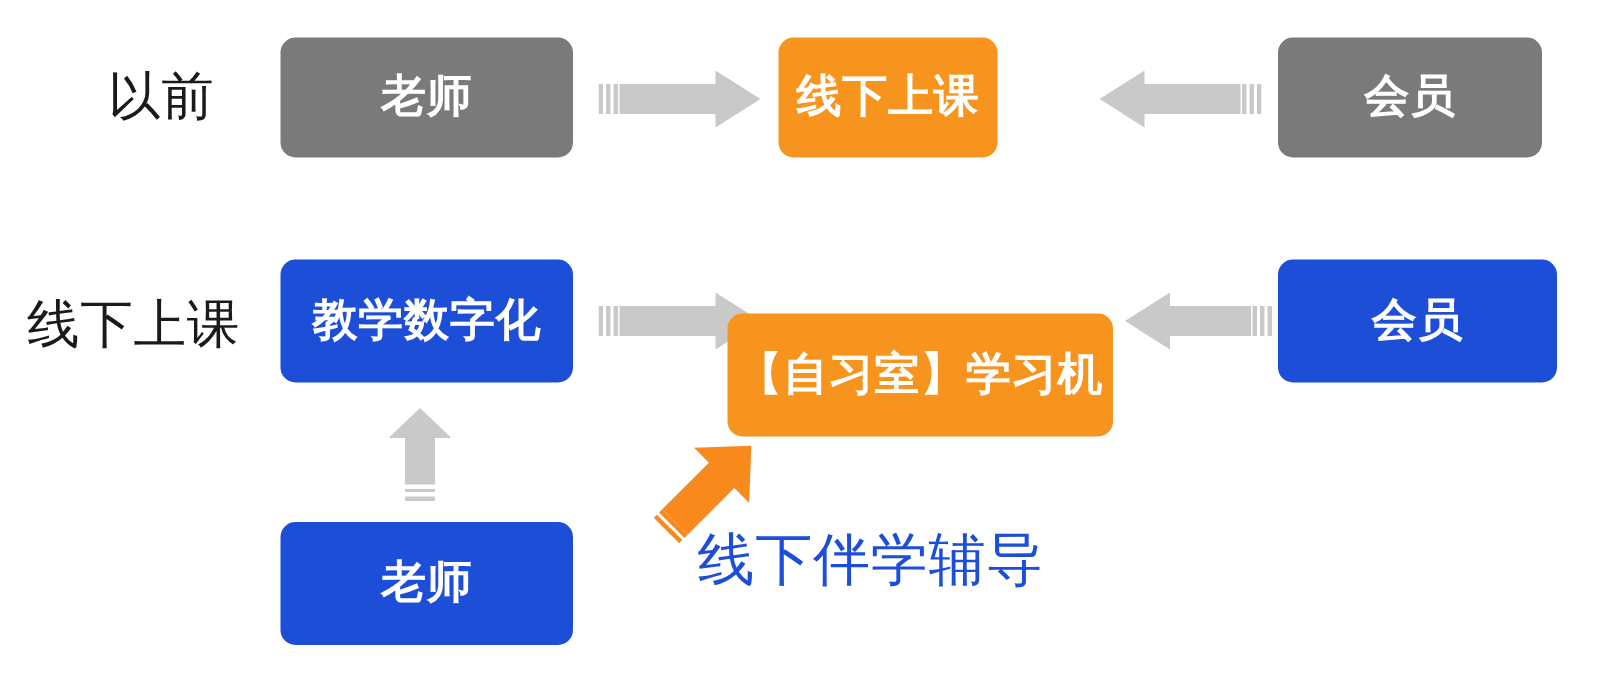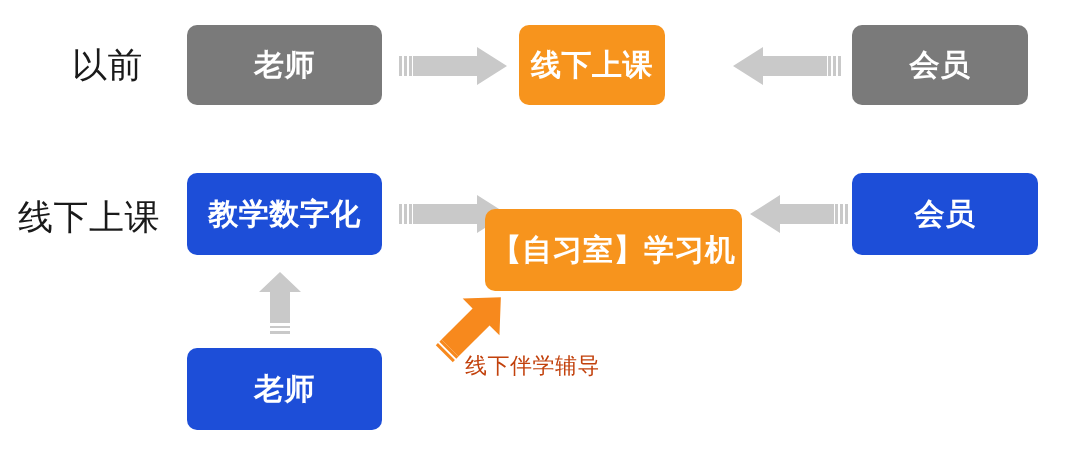--- a/index.html
+++ b/index.html
@@ -41,22 +41,22 @@
   }
   .node-gray   { background: #7a7a7a; }
   .node-blue   { background: #1d4ed8; }
   .node-orange { background: #f7941d; }
   .arrow {
     position: absolute;
   }
   .arrow svg { display: block; }
   .caption {
     position: absolute;
-    color: #c2410c;
-    font-size: 22px;
+    color: #1d4ed8;
+    font-size: 38px;
     line-height: 1;
     white-space: nowrap;
     letter-spacing: 0.5px;
   }
 </style>
 </head>
 <body>
 
 <div id="canvas">
 

